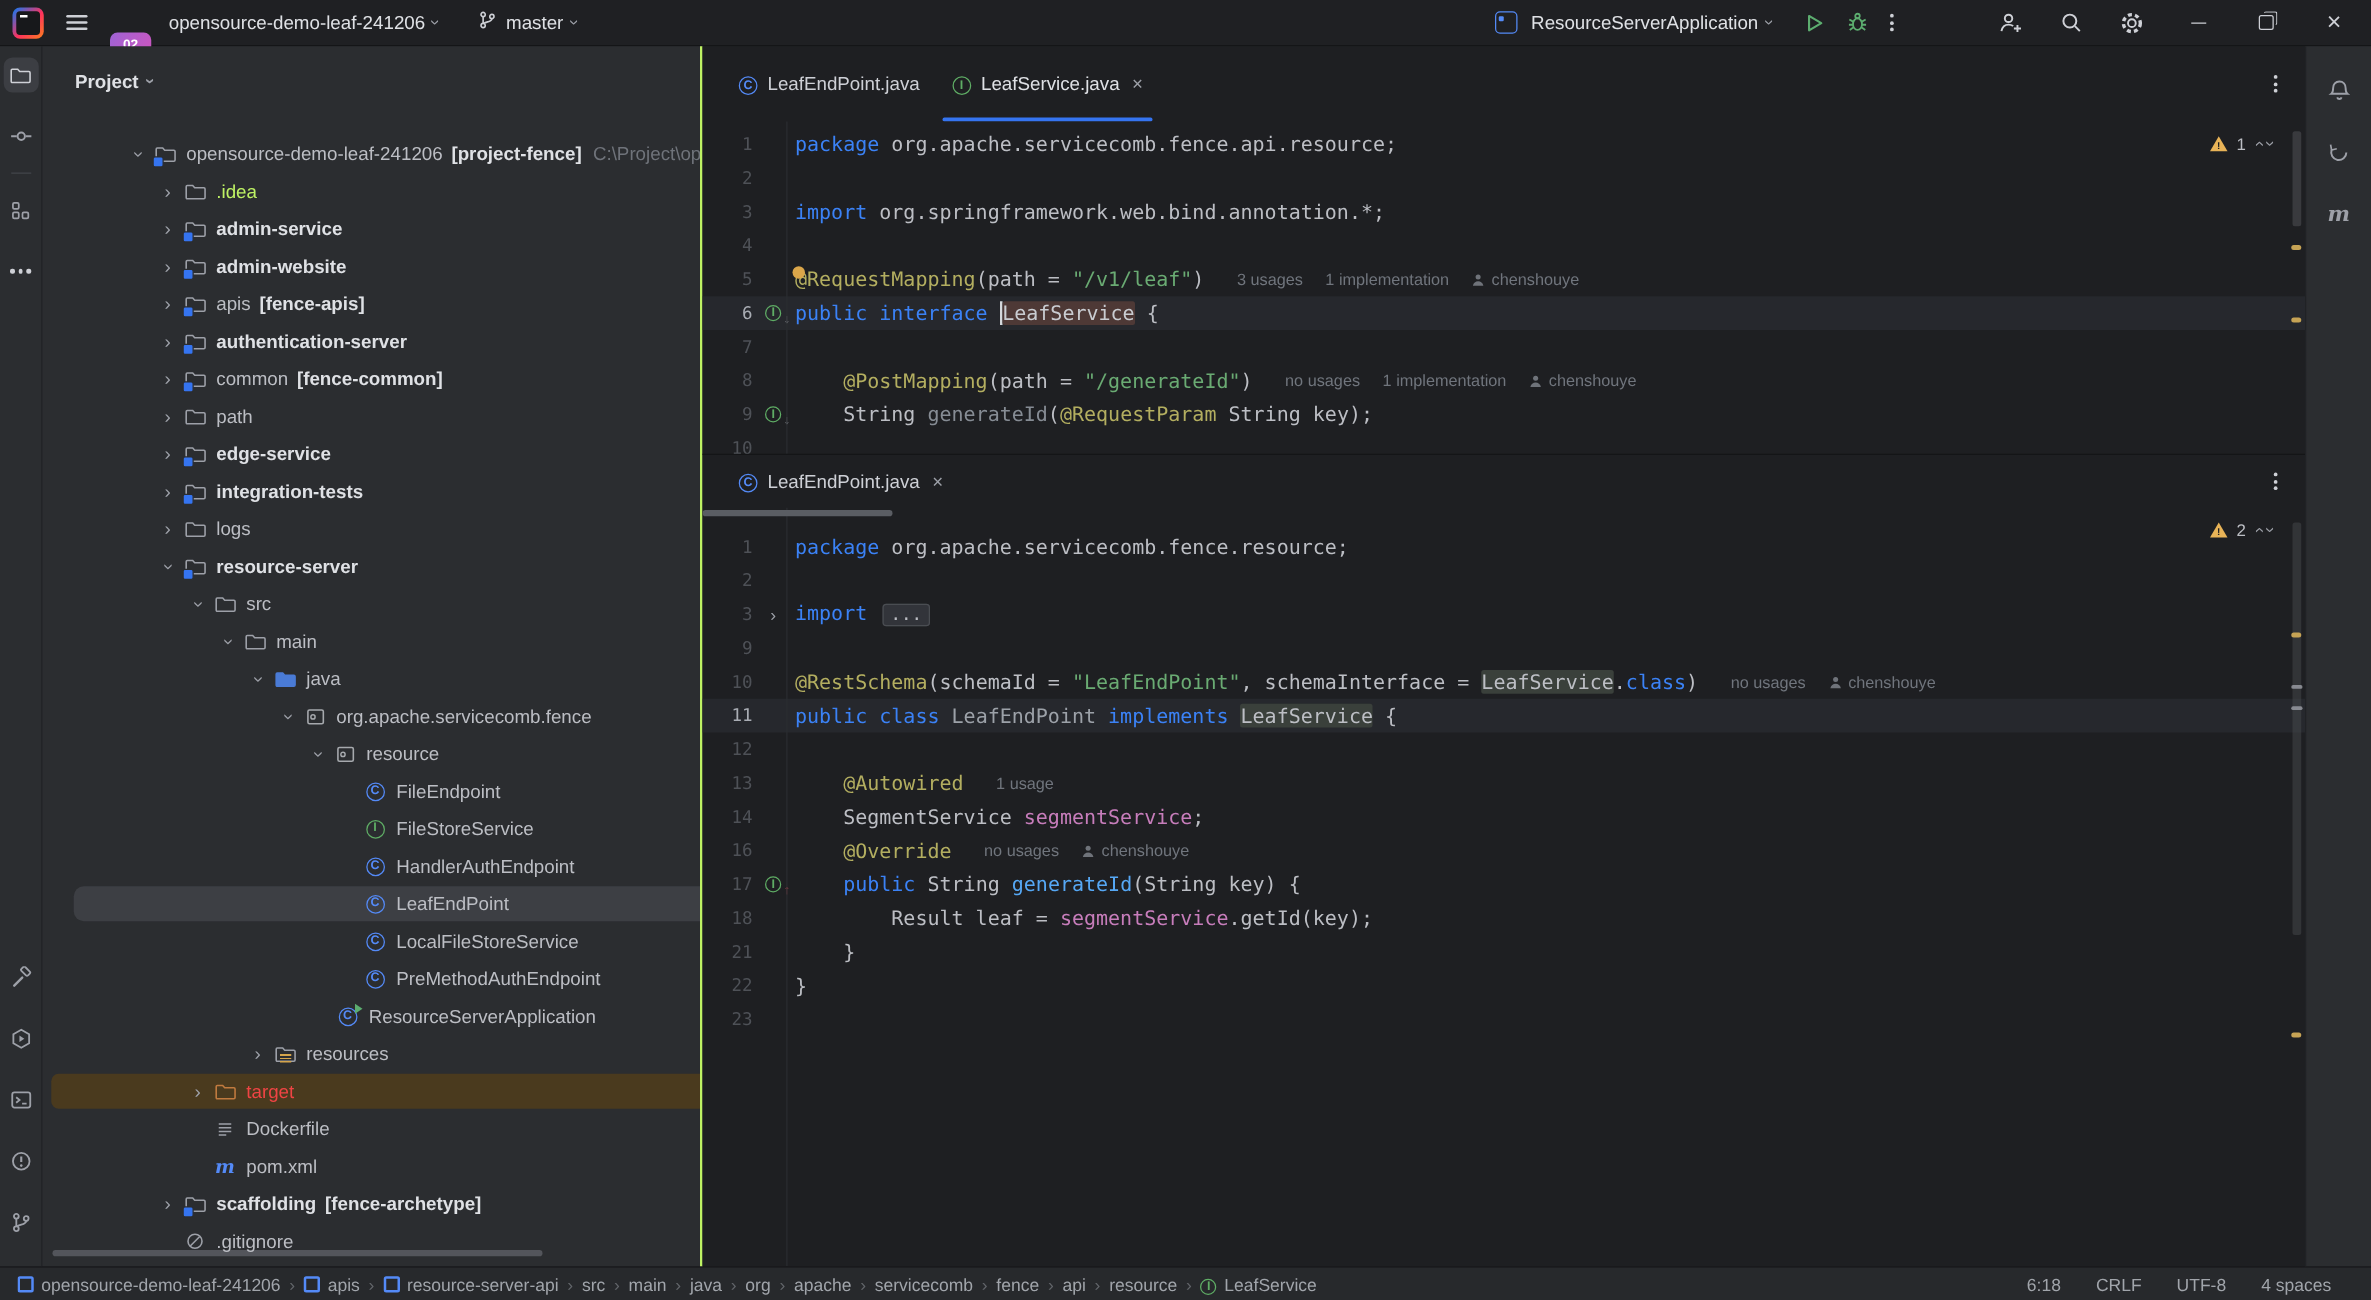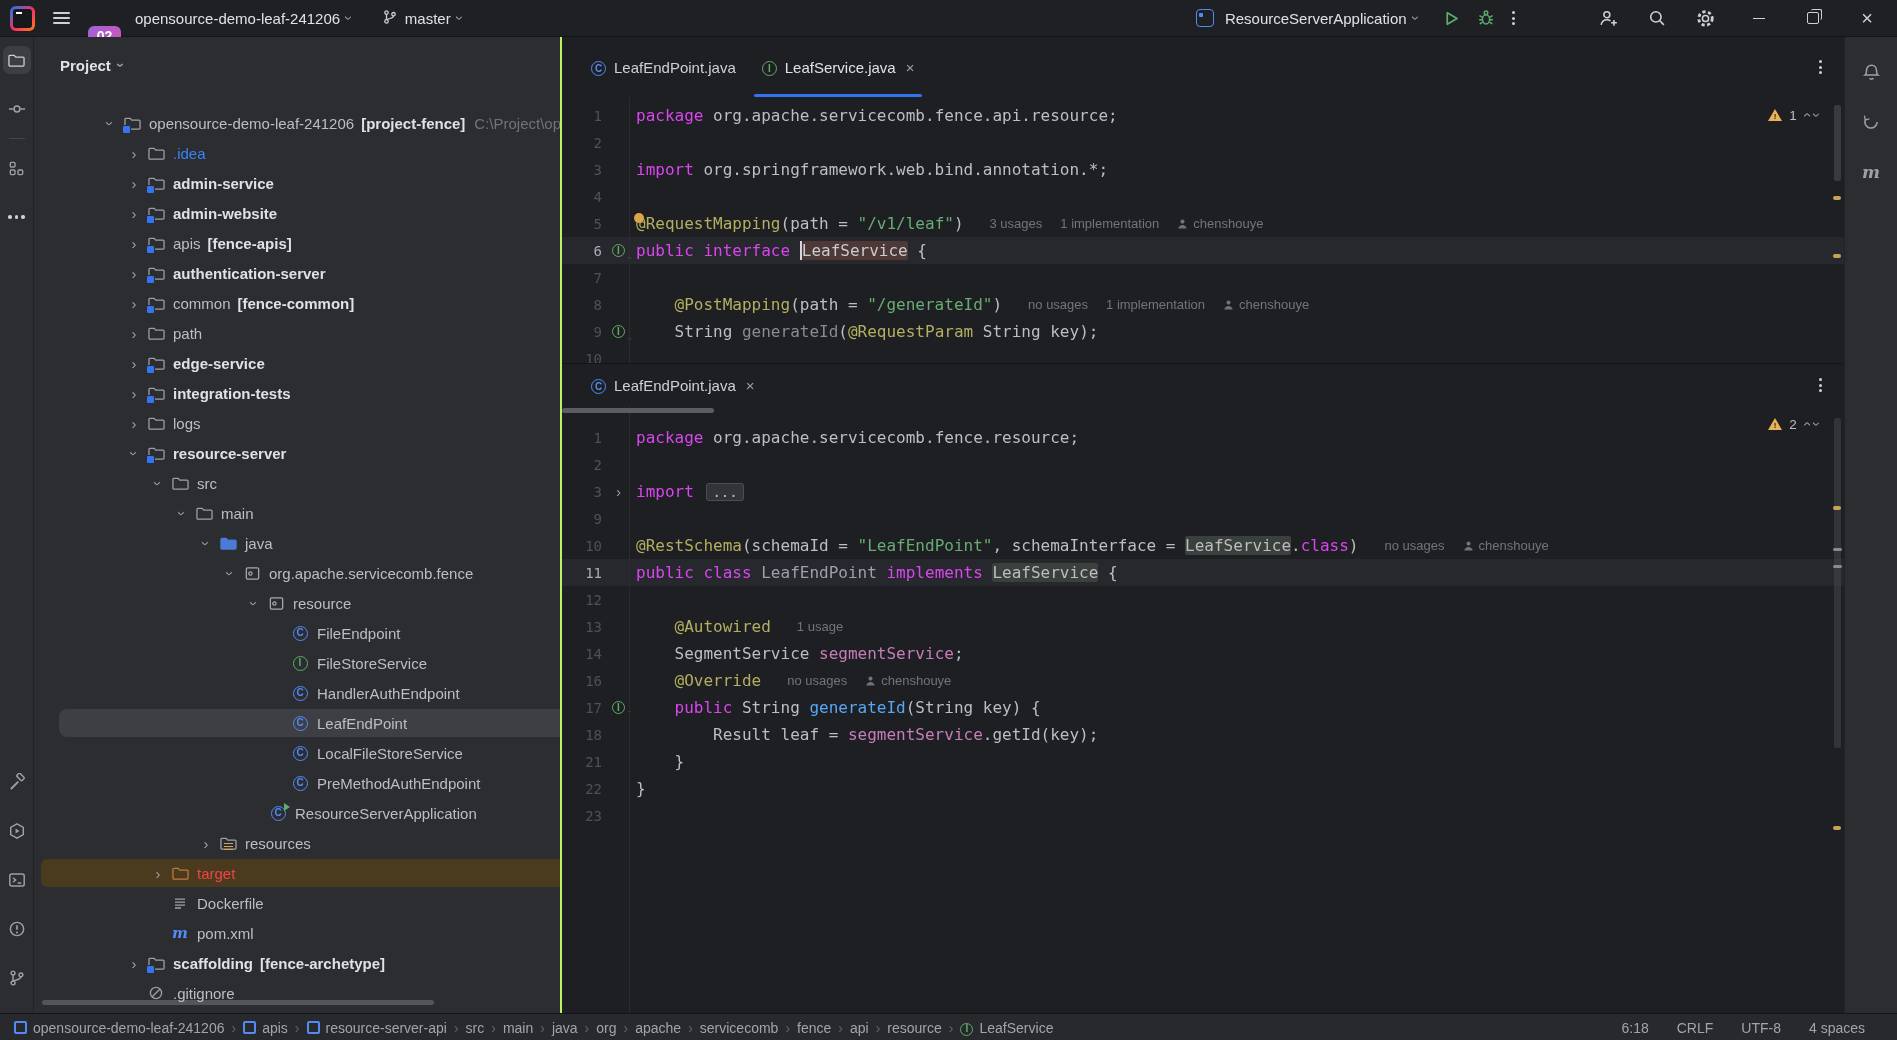--- a/index.html
+++ b/index.html
@@ -8,21 +8,21 @@
   
   .titlebar{height:36px;background:#1F2023;border-bottom:1px solid #141517;
             display:flex;align-items:center;padding:0 10px;gap:12px;}
   .logo{width:25px;height:25px;border-radius:6px;position:relative;flex:none;
         background:linear-gradient(135deg,#087CFA,#FE315D 55%,#FC801D);}
   .logo::after{content:"";position:absolute;inset:3px;background:#17181B;border-radius:3px;}
   .logo::before{content:"";position:absolute;top:6px;left:6px;width:6px;height:2.5px;background:#fff;z-index:2;}
   .hamb{display:flex;flex-direction:column;gap:3px;padding:6px;cursor:pointer;}
   .hamb i{width:17px;height:2px;background:#CED0D6;border-radius:1px;}
   .badge{min-width:27px;height:21px;border-radius:6px;display:inline-flex;align-items:center;justify-content:center;
-         background:linear-gradient(120deg,#9E63D4,#CE55BE);color:#fff;font-weight:700;font-size:14px;padding:0 3px;margin-top:36px;}
+         background:linear-gradient(120deg,#9E63D4,#CE55BE);color:#fff;font-weight:700;font-size:11px;padding:0 3px;margin-top:36px;}
   .tb-widget{display:inline-flex;align-items:center;gap:7px;color:#DFE1E5;background:none;border:none;
              font:15px "Liberation Sans",sans-serif;padding:4px 6px;border-radius:6px;cursor:pointer;}
   .cdown{display:inline-block;transform:rotate(90deg);color:#9DA0A8;font-size:14px;font-style:normal;}
   .cg{display:inline-block;font-style:normal;}
   .cg.open{transform:rotate(90deg);}
   .tb-run{margin-left:auto;margin-right:64px;display:flex;align-items:center;gap:9px;}
   .appicon{width:16px;height:16px;border:1.7px solid #548AF7;border-radius:4px;position:relative;flex:none;}
   .appicon::before{content:"";position:absolute;top:2.5px;left:2.5px;width:4px;height:4px;background:#548AF7;border-radius:1px;}
   .tb-iconbtn{background:none;border:none;padding:4px;border-radius:6px;cursor:pointer;display:inline-flex;align-items:center;justify-content:center;}
   .tb-icons{display:flex;align-items:center;gap:22px;margin-right:18px;}
@@ -55,21 +55,21 @@
                 padding-left:26px;font-weight:700;color:#DFE1E5;}
   .tree{position:absolute;top:71px;left:0;right:0;}
   .trow{height:30px;display:flex;align-items:center;white-space:nowrap;position:relative;cursor:pointer;}
   .trow > *{position:relative;z-index:1;}
   .trow.sel::before{content:"";position:absolute;left:25px;right:0;top:1px;bottom:1px;background:#3D3F44;border-radius:8px 0 0 8px;z-index:0;}
   .trow.exc::before{content:"";position:absolute;left:7px;right:0;top:1px;bottom:1px;background:#4A3A1E;border-radius:6px 0 0 6px;z-index:0;}
   .tchev{width:24px;flex:none;display:flex;justify-content:center;color:#9DA0A8;font-size:15px;}
   .ticon{width:20px;flex:none;display:flex;justify-content:center;align-items:center;margin-right:7px;}
   .tlabel{color:#BCBEC4;}
   .tlabel.module{font-weight:700;color:#DFE1E5;}
-  .tlabel.dim{color:#3b82f6;}
+  .tlabel.dim{color:#bef264;}
   .tlabel.excluded{color:#ef4444;}
   .tsuffix{font-weight:700;color:#DFE1E5;margin-left:7px;}
   .tpath{color:#6F737A;margin-left:9px;}
   .tree-hscroll{position:absolute;bottom:8px;left:8px;width:392px;height:5px;background:#5A5D63;border-radius:3px;opacity:.85;}
   .cir{display:inline-flex;align-items:center;justify-content:center;box-sizing:border-box;
        border:1.4px solid;border-radius:50%;font:700 10px/1 "Liberation Sans",sans-serif;}
   .relico{position:relative;display:inline-flex;}
   .modbadge{position:absolute;left:-2px;bottom:-2px;width:7px;height:7px;background:#3574F0;border:1.5px solid #2B2D30;border-radius:2px;}
   .runbadge{position:absolute;right:-4px;top:-3px;width:0;height:0;border-left:6px solid #5CAD6F;
             border-top:4px solid transparent;border-bottom:4px solid transparent;transform:rotate(0deg);}
@@ -92,21 +92,21 @@
   #code2{padding-top:18px;}
   .code-line{height:27px;display:flex;align-items:center;position:relative;}
   .code-line.cur{background:#26282D;}
   .ln{width:40px;flex:none;text-align:right;padding-right:6px;font:14px "DejaVu Sans Mono",monospace;color:#4E5157;}
   .code-line.cur .ln{color:#A9ADB4;}
   .gut{width:21px;flex:none;display:flex;align-items:center;justify-content:center;}
   .gicon{position:relative;display:inline-flex;}
   .garrow{position:absolute;right:-7px;bottom:-4px;font-size:10px;font-style:normal;}
   .foldchev{color:#9DA0A8;font-size:14px;}
   .codetext{font:16px/27px "DejaVu Sans Mono",monospace;white-space:pre;position:relative;margin-left:7px;}
-  .tk-k{color:#d946ef;} .tk-d{color:#BCBEC4;} .tk-s{color:#6AAB73;} .tk-a{color:#B3AE60;}
+  .tk-k{color:#3b82f6;} .tk-d{color:#BCBEC4;} .tk-s{color:#6AAB73;} .tk-a{color:#B3AE60;}
   .tk-f{color:#C77DBB;} .tk-m{color:#56A8F5;} .tk-g{color:#868C94;} .tk-c{color:#9CA1A8;}
   .tk-hlu{color:#BCBEC4;background:#3A403B;border-radius:2px;}
   .tk-hlsel{color:#C9CCD1;background:#4E3936;border-radius:2px;}
   .tk-fold{background:#32343A;border:1px solid #4A4D52;border-radius:3px;padding:0 5px;margin-left:3px;color:#BCBEC4;font-size:14px;}
   .caret{display:inline-block;width:2px;height:19px;background:#D4D7DB;vertical-align:-4px;}
   .bulb{position:absolute;left:-2px;top:3px;width:10px;height:10px;border-radius:50%;background:#DBA64A;z-index:2;}
   .inlay{font:13px "Liberation Sans",sans-serif;color:#70757D;margin-left:26px;display:inline-flex;gap:18px;align-items:center;}
   .inlay .author{display:inline-flex;align-items:center;gap:5px;}
   .inspect{position:absolute;top:10px;right:24px;display:flex;align-items:center;gap:7px;font-size:13.5px;color:#BCBEC4;z-index:3;}
   .tri{position:relative;width:0;height:0;border-left:7px solid transparent;border-right:7px solid transparent;border-bottom:12px solid #E8B357;}

